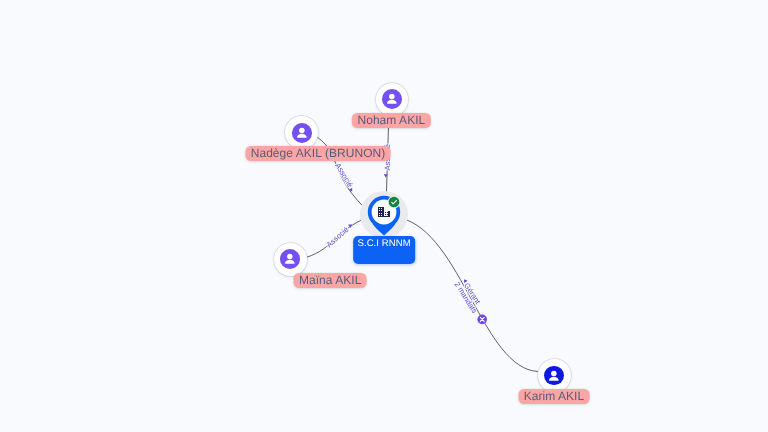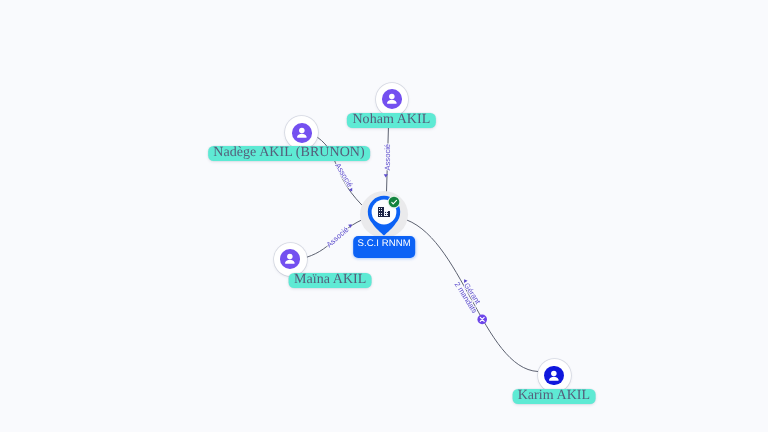--- a/index.html
+++ b/index.html
@@ -27,37 +27,37 @@
     width:32.8px;height:32.8px;margin-left:-16.4px;margin-top:-16.4px;
     box-shadow:0 0 0 .7px rgba(120,128,155,.25), 0 1px 3px rgba(45,55,95,.13);
   }
   .p-inner{
     position:absolute;border-radius:50%;
     width:19.7px;height:19.7px;margin-left:-9.85px;margin-top:-9.85px;
     overflow:hidden;
   }
   .p-inner svg{display:block;width:19.7px;height:19.7px;}
   .n-label{
-    position:absolute;background:#5eead4;border-radius:5.5px;
+    position:absolute;background:#fca5a5;border-radius:5.5px;
     box-shadow:0 1px 3px rgba(45,55,95,.13), 0 0 0 .5px rgba(120,128,155,.10);
-    color:#555d7a;white-space:nowrap;font-size:14px;
+    color:#555d7a;white-space:nowrap;font-size:12px;
     line-height:14.8px;height:14.8px;padding:0 5.2px;
-    transform:translateX(-50%);letter-spacing:.05px;font-family:Liberation Serif, serif;
+    transform:translateX(-50%);letter-spacing:.05px;
   }
   .c-label{
     position:absolute;background:#0c62f5;border-radius:5px;
     color:#fff;white-space:nowrap;font-size:9.6px;
-    line-height:16.2px;height:22px;padding:0 4.2px;overflow:hidden;
+    line-height:16.2px;height:28px;padding:0 4.2px;overflow:hidden;
     left:384.1px;top:236px;
     transform:translateX(-50%);
     box-shadow:0 1px 3px rgba(12,98,245,.30);letter-spacing:.05px;
   }
   
   #n0{left:392.0px;top:99.1px;}   #l0{left:391.4px;top:113.0px;}
-  #n1{left:301.8px;top:132.8px;}  #l1{left:289px;top:146.4px;}
+  #n1{left:301.8px;top:132.8px;}  #l1{left:318px;top:146.4px;}
   #n2{left:290.1px;top:259.2px;}  #l2{left:290.2px;top:273.3px;margin-left:40px;}
   #n3{left:554.3px;top:375.5px;}  #l3{left:553.9px;top:389.4px;}
 </style>
 </head>
 <body>
 
 <div id="stage">
 
   <svg class="layer" viewBox="0 0 768 432">
     <path class="edge-path" d="M 388.8,115.5 L 386.3,198.5"></path>

